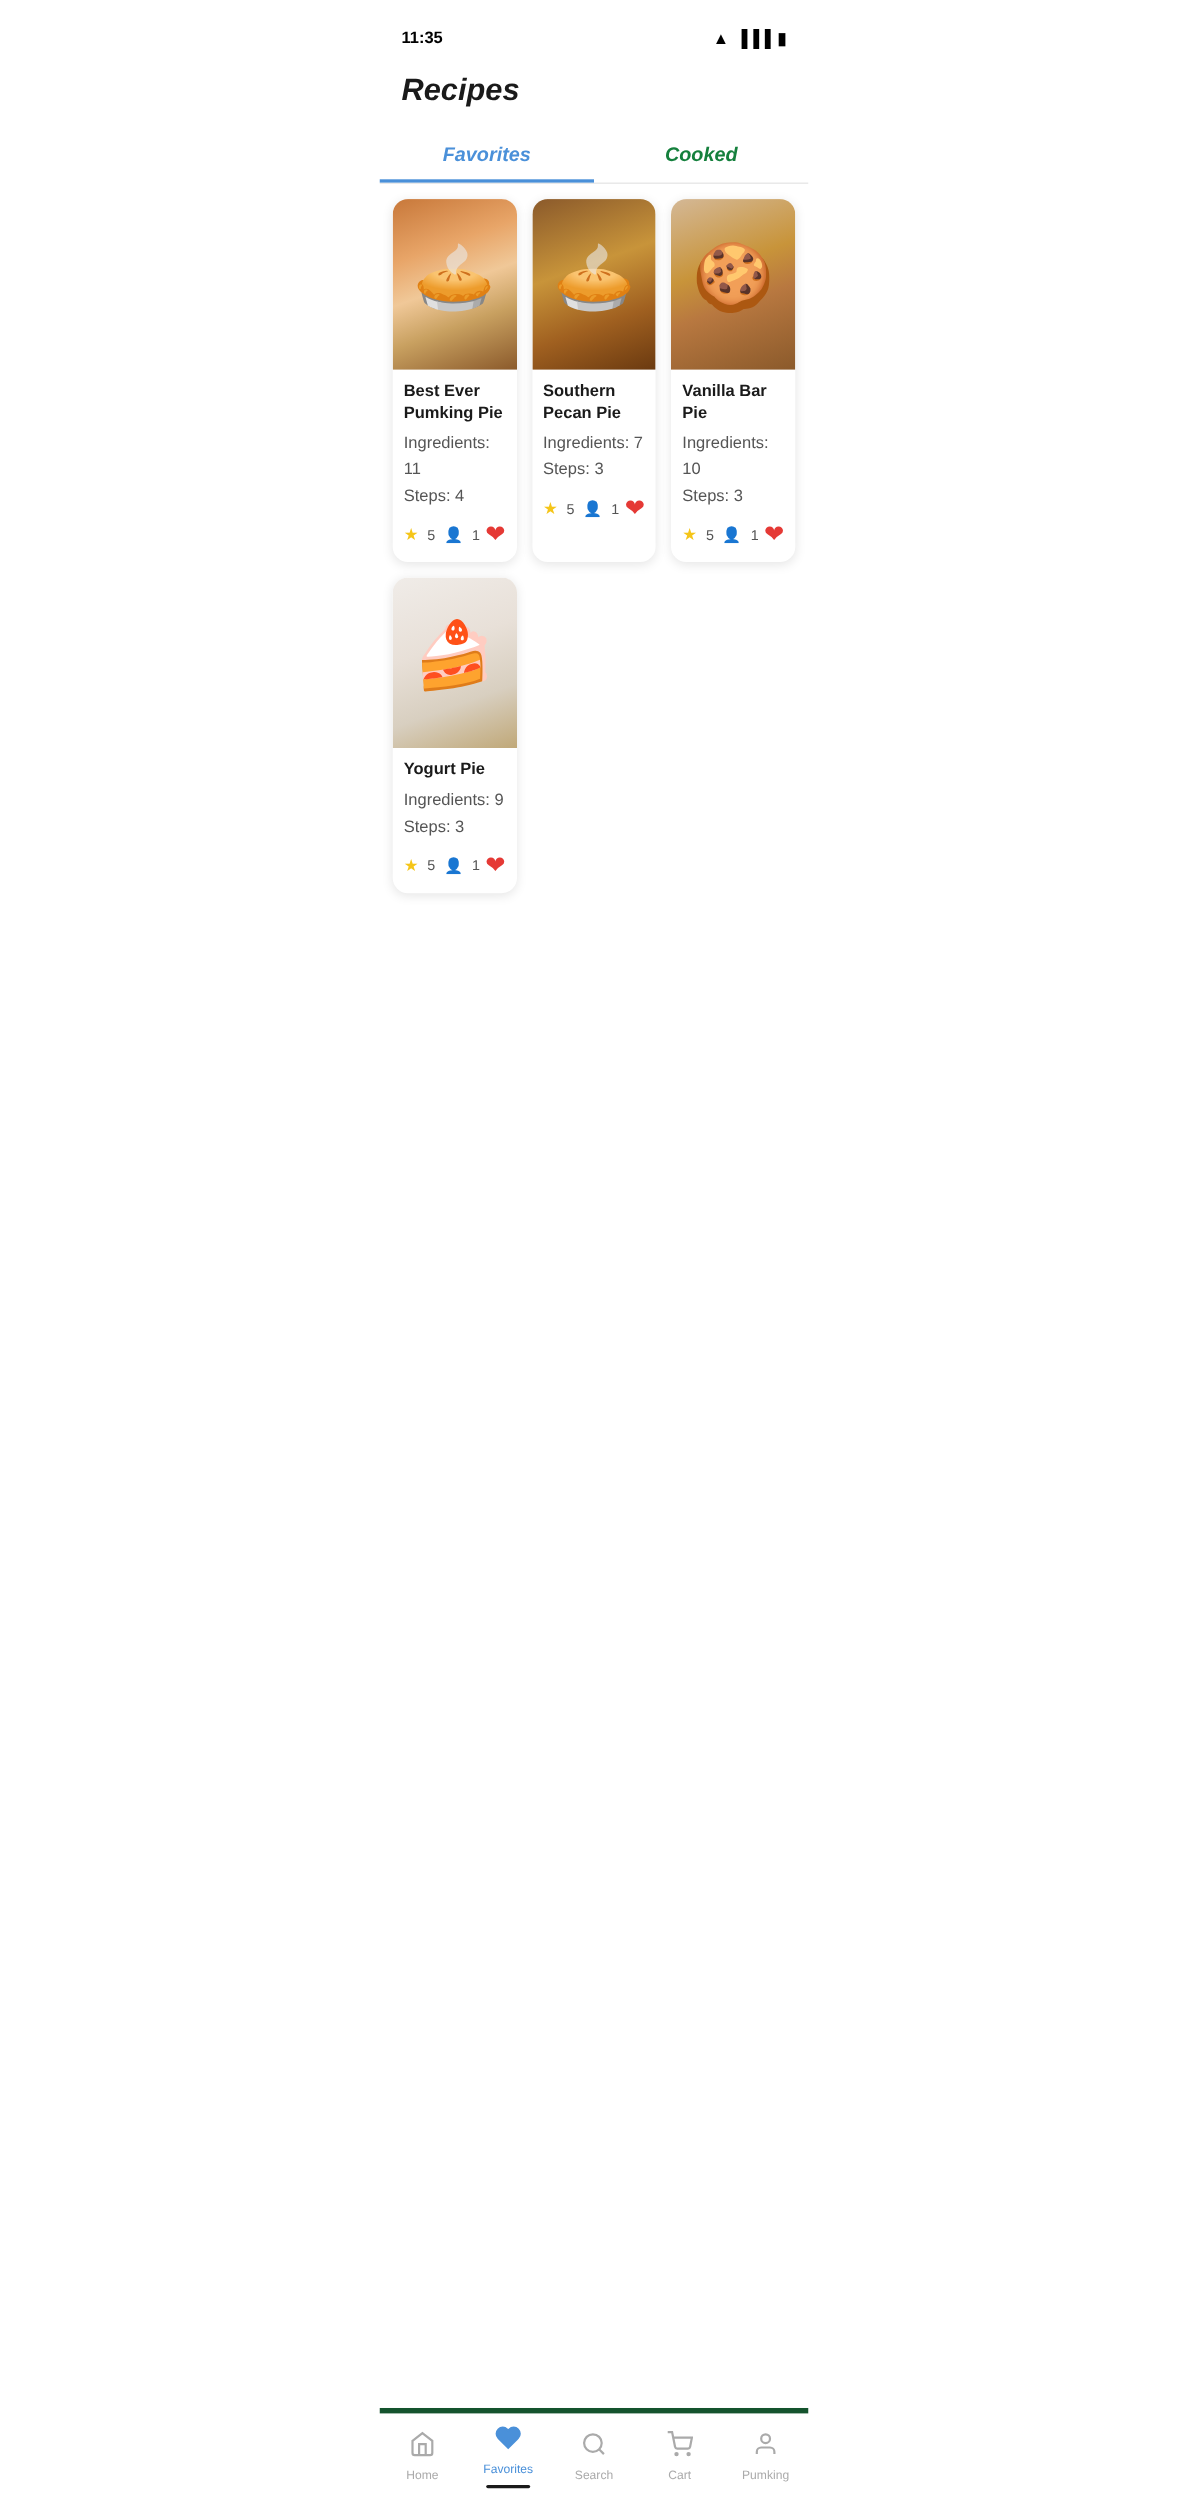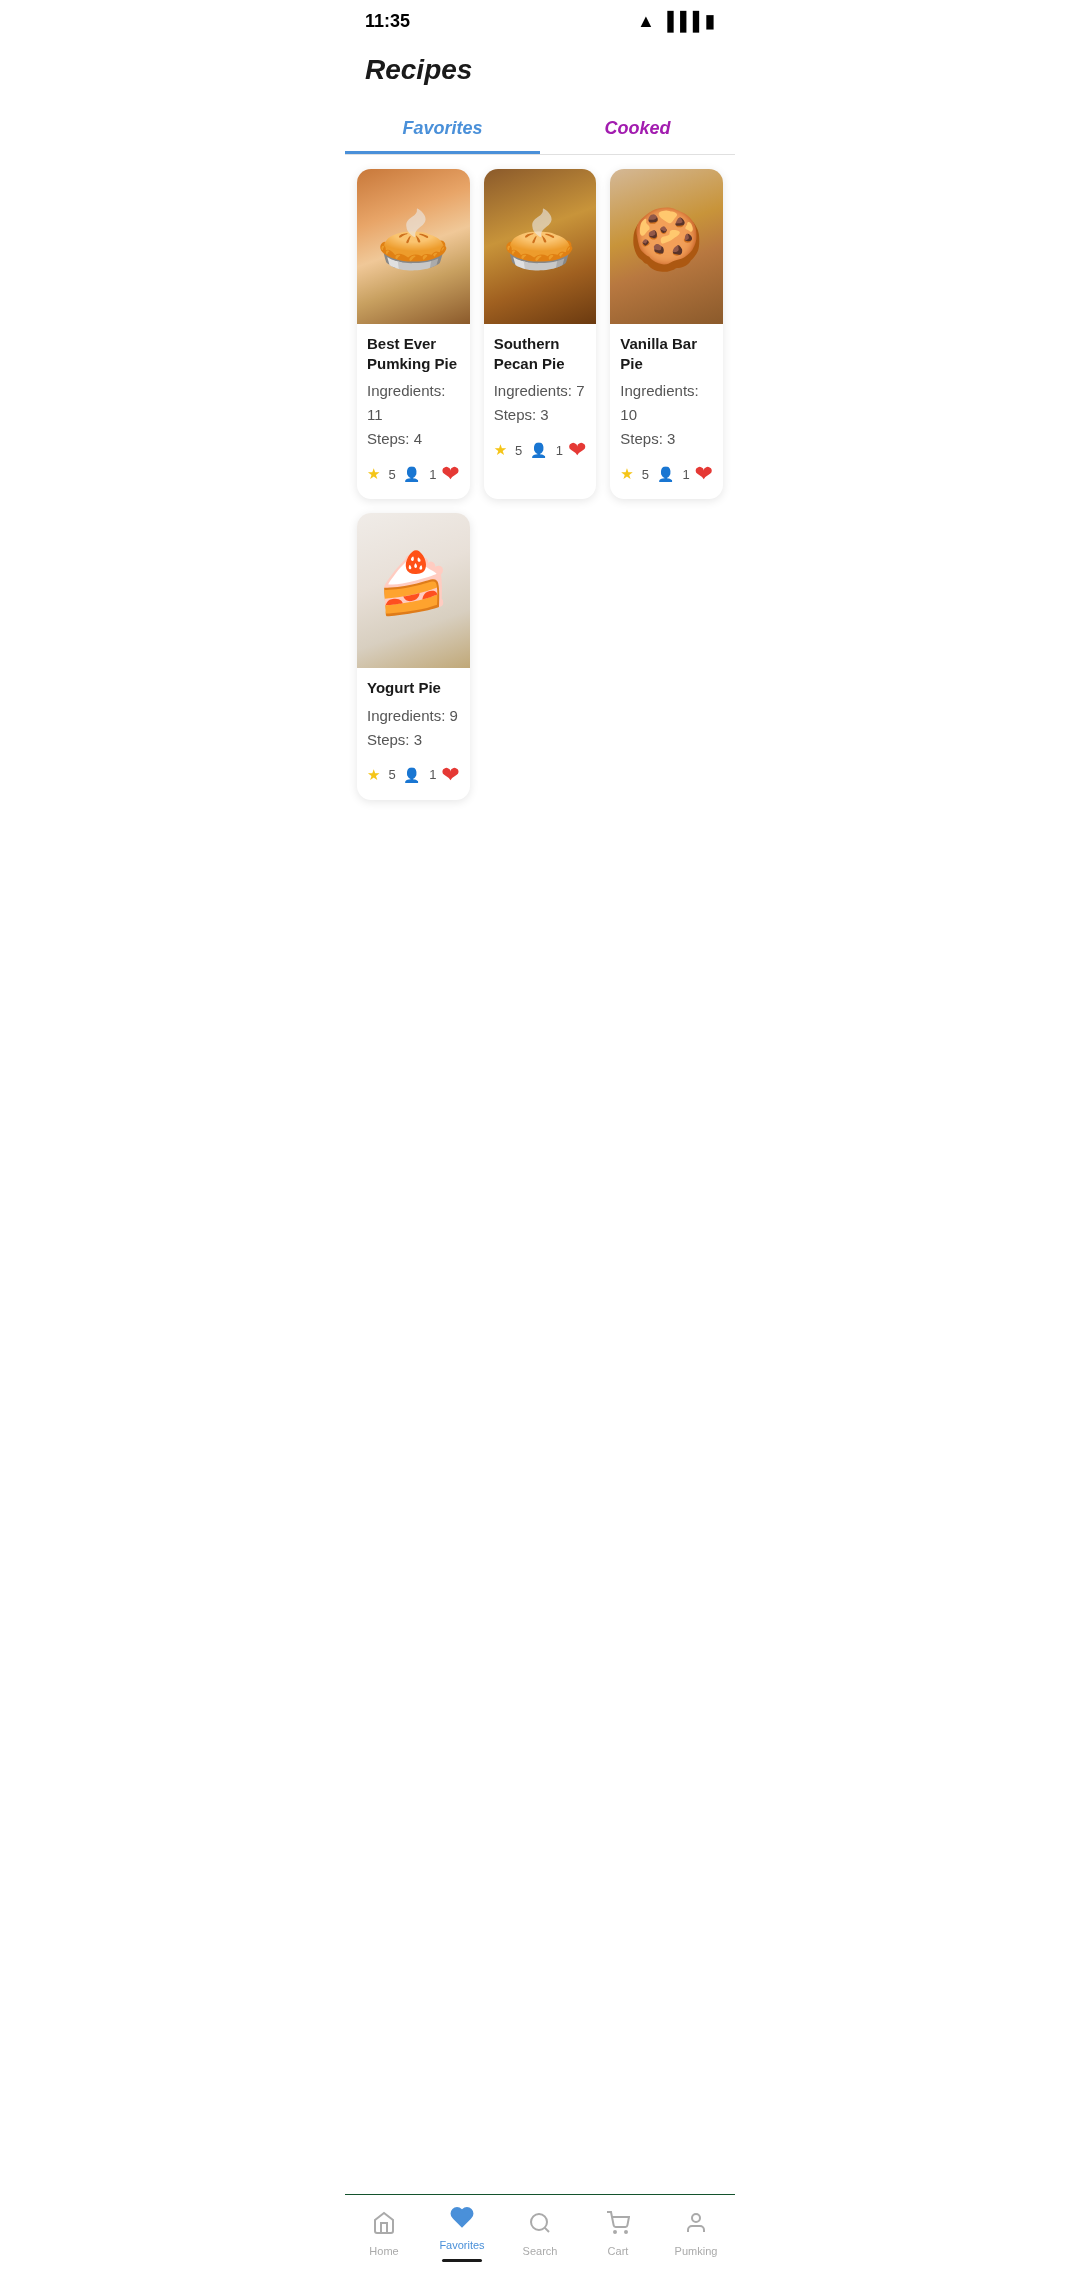--- a/index.html
+++ b/index.html
@@ -9,23 +9,23 @@
       font-family: -apple-system, BlinkMacSystemFont, 'Segoe UI', sans-serif;
       width: 390px;
       min-height: 980px;
       margin: 0 auto;
       position: relative;
       overflow-x: hidden;
     }
     .status-bar {
       display: flex;
       justify-content: space-between;
-      align-items: flex-end;
-      padding: 10px 20px 6px;
-      font-size: 18px;
+      align-items: flex-start;
+      padding: 26px 20px 6px;
+      font-size: 15px;
       font-weight: 600;
     }
     .status-icons {
       display: flex;
       gap: 6px;
       align-items: center;
     }
     .page-header {
       padding: 16px 20px 10px;
     }
@@ -47,21 +47,21 @@
       font-size: 18px;
       font-weight: 600;
       cursor: pointer;
       font-style: italic;
     }
     .tab.active {
       color: #4a90d9;
       border-bottom: 3px solid #4a90d9;
     }
     .tab.inactive {
-      color: #a21caf;
+      color: #15803d;
     }
     .cards-grid {
       display: grid;
       grid-template-columns: 1fr 1fr 1fr;
       gap: 14px;
       padding: 14px 12px;
     }
     .recipe-card {
       background: #fff;
       border-radius: 14px;
@@ -119,21 +119,21 @@
       color: #e53935;
     }
     
     .bottom-nav {
       position: fixed;
       bottom: 0;
       left: 50%;
       transform: translateX(-50%);
       width: 390px;
       background: #fff;
-      border-top: 1px solid #14532d;
+      border-top: 5px solid #14532d;
       display: flex;
       justify-content: space-around;
       align-items: center;
       padding: 10px 0 18px;
       z-index: 100;
     }
     .nav-item {
       display: flex;
       flex-direction: column;
       align-items: center;

